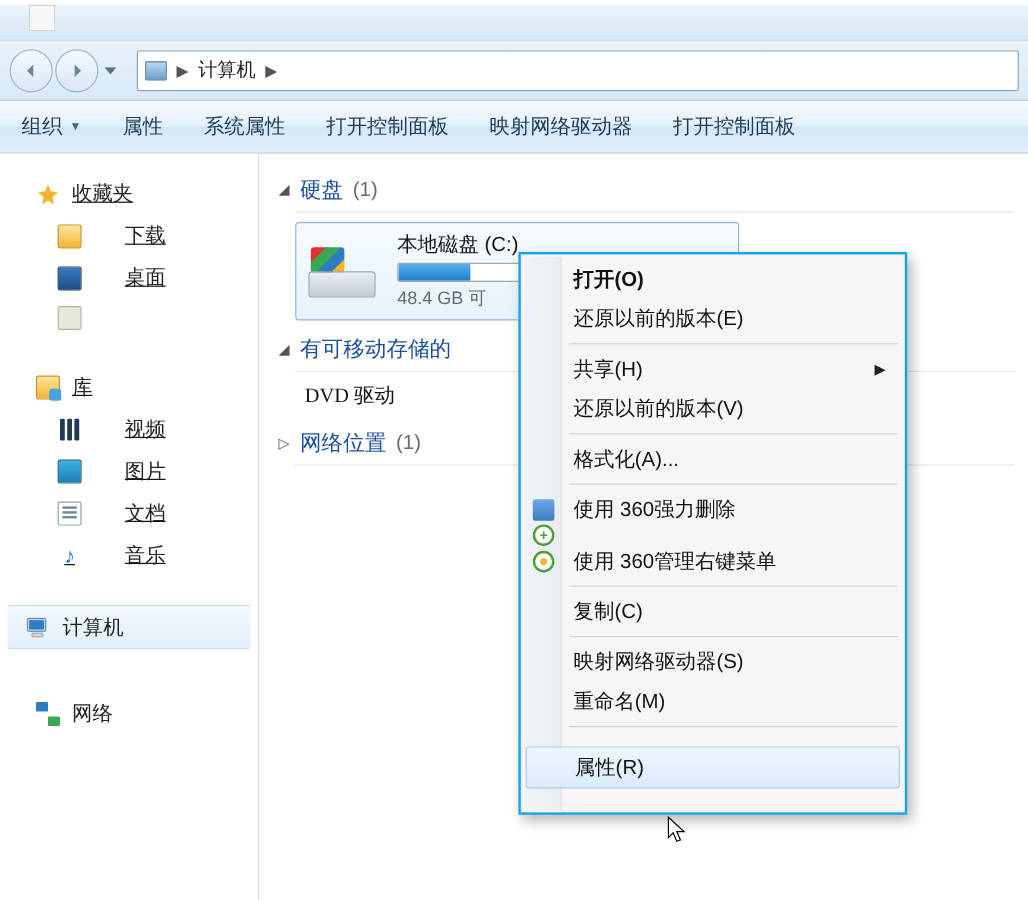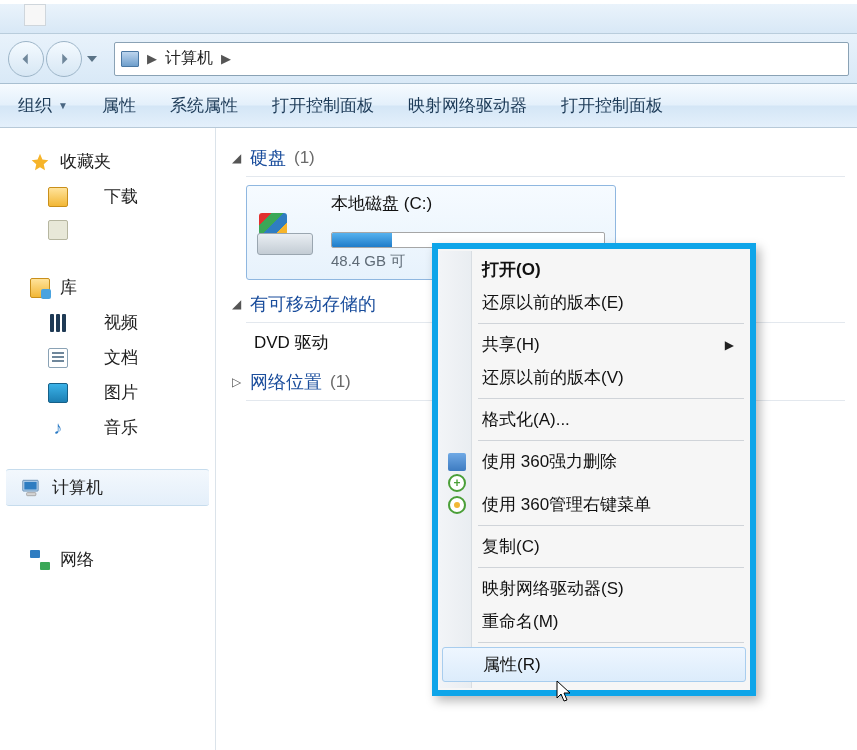--- a/index.html
+++ b/index.html
@@ -103,21 +103,21 @@
   height: calc(750px - 30px - 50px - 44px);
 }
 
 
 .sidebar {
   width: 216px;
   border-right: 1px solid #dbe3ea;
   padding: 16px 0 0 0;
   background: #fff;
 }
-.nav-section { margin-bottom: 24px; }
+.nav-section { margin-bottom: 24px; text-decoration: underline; }
 .nav-head, .nav-item {
   display: flex;
   align-items: center;
   gap: 10px;
   padding: 6px 0 6px 30px;
   font-size: 17px;
   color: #222;
 }
 .nav-sub { padding-left: 48px; gap: 36px; }
 .nav-item.selected {
@@ -197,21 +197,21 @@
   position:absolute; inset:auto 0 0 0; height:22px;
   background: linear-gradient(#e9eef3,#c3ccd4);
   border:1px solid #9aa6b0; border-radius:3px;
 }
 .drive-icon .di-flag {
   position:absolute; top:4px; left:2px; width:28px; height:22px;
   background: linear-gradient(135deg,#e2302e 0 25%,#3aa757 25% 50%,#2f7dc1 50% 75%,#f6b42a 75% 100%);
   border-radius:3px;
 }
 .drive-info { flex:1; }
-.drive-name { font-size: 17px; color: #111; margin-bottom: 17px; }
+.drive-name { font-size: 17px; color: #111; margin-bottom: 4px; }
 .drive-bar {
   width: 100%; height: 16px;
   background: #fff;
   border: 1px solid #a6a6a6;
   border-radius: 2px;
   overflow: hidden;
   margin-bottom: 4px;
 }
 .drive-bar .fill {
   height: 100%;
@@ -238,30 +238,30 @@
 .dvd-icon .disc {
   position:absolute; top:0; left:10px; width:36px; height:36px;
   border-radius:50%;
   background: radial-gradient(circle,#fff 0 20%,#cfa7ff 20% 60%,#9e9e9e 60% 100%);
   border:1px solid #7a7a7a;
 }
 .dvd-icon .lbl {
   position:absolute; top:10px; left:2px;
   background:#333; color:#fff; font-size:10px; padding:1px 3px; border-radius:2px;
 }
-.dvd-name { font-size: 17px; }
+.dvd-name { font-size: 17px; font-family: Liberation Serif, serif; }
 
 
 .context-menu {
   position: absolute;
-  top: 243px;
+  top: 210px;
   left: 432px;
   width: 324px;
   background: #f6f6f6;
-  border: 6px solid #0ea5e9;
+  border: 2px solid #0ea5e9;
   box-shadow: 4px 5px 10px rgba(0,0,0,.28);
   padding: 4px 2px;
 }
 .context-menu .gutter {
   position: absolute;
   top: 2px; bottom: 2px; left: 2px;
   width: 32px;
   background: linear-gradient(to right,#f2f4f7,#e9edf1);
   border-right: 1px solid #d8dde2;
 }
@@ -281,21 +281,21 @@
 }
 .cm-item .sub-caret {
   margin-left: auto;
   font-size: 12px;
   color: #222;
 }
 .cm-item.hover {
   background: linear-gradient(#eef6ff,#dcecfb);
   border: 1px solid #a8cdee;
   border-radius: 3px;
-  margin: 4px 2px;
+  margin: 16px 2px;
   padding-left: 40px;
 }
 .cm-sep {
   position: relative;
   margin: 4px 4px 4px 38px;
   border: none;
   border-top: 1px solid #d0d4d9;
 }
 .cm-circle {
   width: 16px; height: 16px; border-radius: 50%;
@@ -382,44 +382,48 @@
               <path d="M12 2l2.9 6.9L22 10l-5.5 4.7L18 22l-6-3.7L6 22l1.5-7.3L2 10l7.1-1.1z"></path>
             </svg>
         </span>
         <span>收藏夹</span>
       </div>
       <div class="nav-item nav-sub">
         <span class="icon ic-folder-dl"></span>
         <span>下载</span>
       </div>
       <div class="nav-item nav-sub">
+        <span class="icon ic-desktop"></span>
+        <span>桌面</span>
+      </div>
+      <div class="nav-item nav-sub">
         <span class="icon ic-recent"></span>
       </div>
     </div>
 
     <div class="nav-section">
       <div class="nav-head">
         <span class="icon ic-lib-folder"></span>
         <span>库</span>
       </div>
       <div class="nav-item nav-sub">
         <span class="icon ic-video">
             <div></div>
             <div></div>
             <div></div>
           </span>
         <span>视频</span>
       </div>
       <div class="nav-item nav-sub">
+        <span class="icon ic-pic"></span>
+        <span>图片</span>
+      </div>
+      <div class="nav-item nav-sub">
         <span class="icon ic-doc"></span>
         <span>文档</span>
-      </div>
-      <div class="nav-item nav-sub">
-        <span class="icon ic-pic"></span>
-        <span>图片</span>
       </div>
       <div class="nav-item nav-sub">
         <span class="icon ic-music">♪</span>
         <span>音乐</span>
       </div>
     </div>
 
     <div class="nav-item selected">
       <span class="icon ic-computer">
         <svg viewBox="0 0 26 22">

